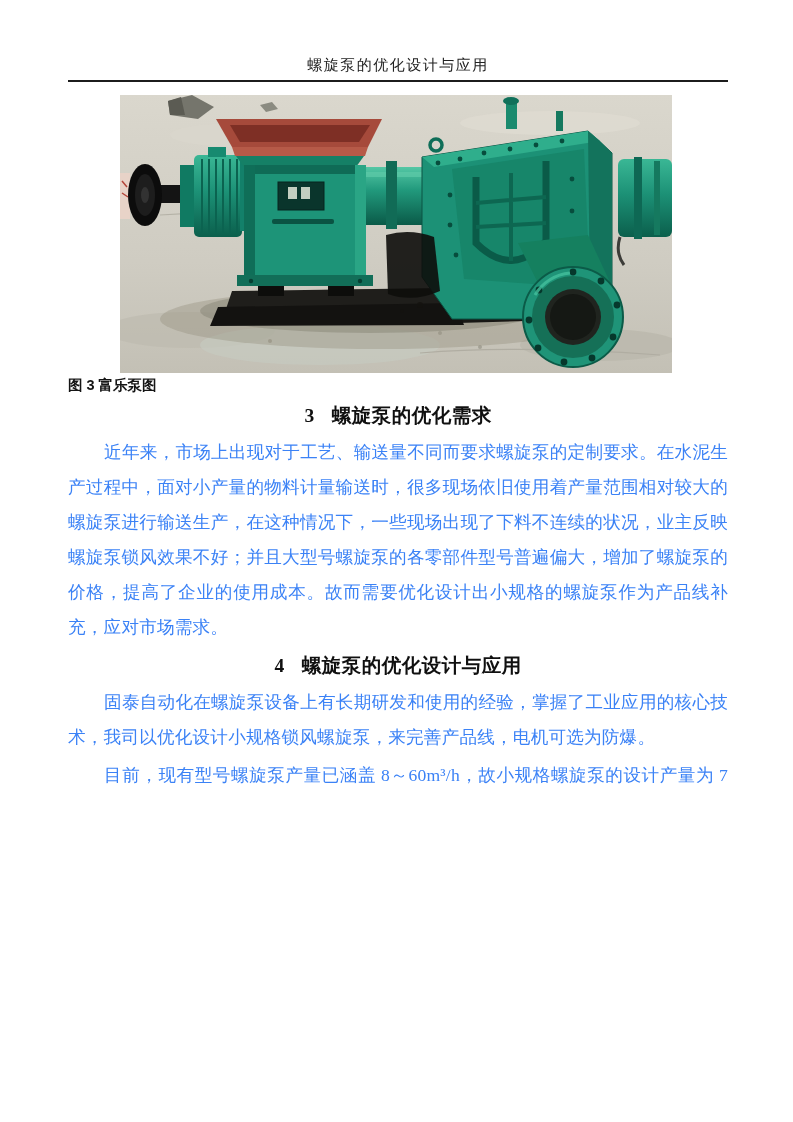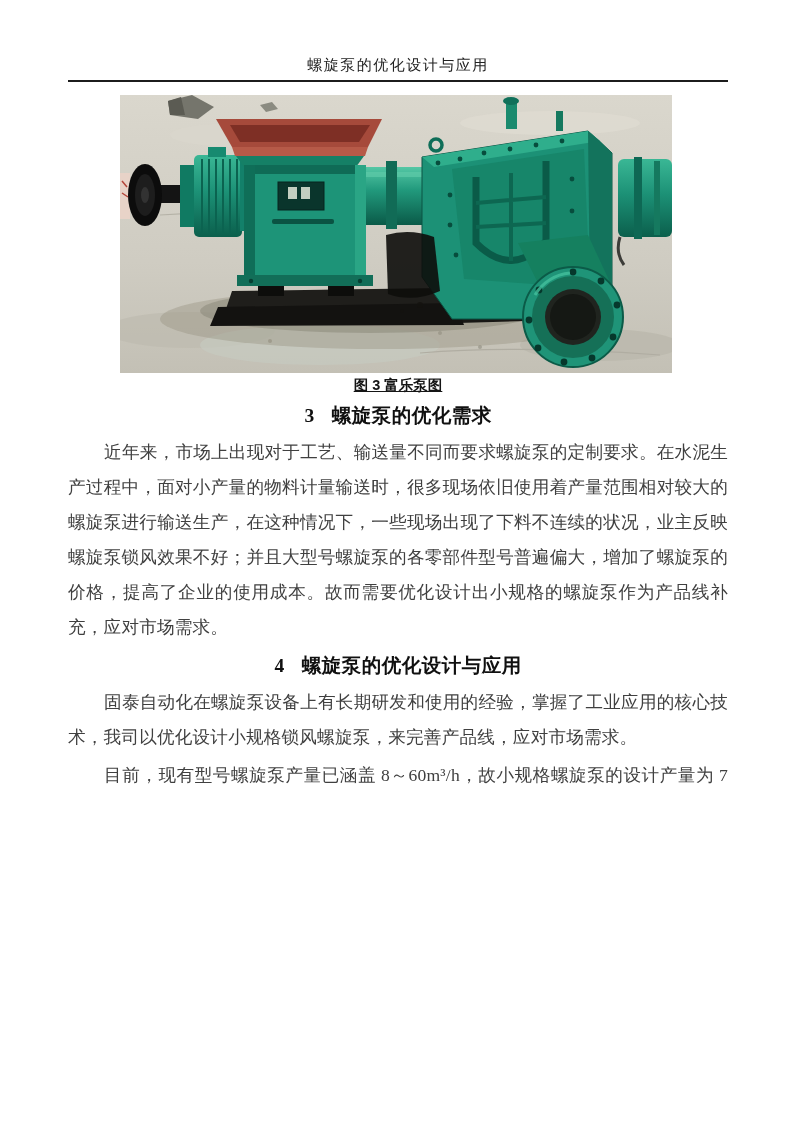--- a/index.html
+++ b/index.html
@@ -13,36 +13,36 @@
   .running-head {
     text-align:center; padding-top:56px; font-size:15px;
     letter-spacing:1.5px; color:#222;
   }
   .header-rule { border-bottom:2px solid #1c1c1c; margin-top:5px; }
 
   .figure { margin:13px 0 0 0; }
   .photo-frame { width:552px; height:278px; margin-left:52px; }
   .photo-frame svg { display:block; width:552px; height:278px; }
   .figure-caption {
-    text-align:center; font-weight:bold; font-size:14.5px; margin-top:3px;
-    font-family:"Liberation Sans","DejaVu Sans",sans-serif; color:#151515;text-decoration:underline;
+    text-align:left; font-weight:bold; font-size:14.5px; margin-top:3px;
+    font-family:"Liberation Sans","DejaVu Sans",sans-serif; color:#151515;
   }
 
   h2.sec {
     font-size:19.5px; font-weight:bold; color:#101010;
     font-family:"Liberation Sans","DejaVu Sans",sans-serif;
     margin:7px 0 6px 0; letter-spacing:0.5px;text-align:center;
   }
   h2.sec .sec-num {
     font-family:"Liberation Serif","DejaVu Serif",serif;
     margin-right:17px;
   }
   p.body-par {
     font-size:17.6px; line-height:35px; text-align:justify;
-    text-indent:2.05em; margin:0 0 3px 0; letter-spacing:0.2px; color:#404040;
+    text-indent:2.05em; margin:0 0 3px 0; letter-spacing:0.2px; color:#3b82f6;
   }
 
   .footer { position:absolute; left:68px; top:1048px; width:660px; }
   .footer-rule-svg { display:block; width:660px; height:9px; }
   .footer-row {
     position:relative; height:18px; margin-top:2px;
     font-family:"Liberation Sans","DejaVu Sans",sans-serif;
     font-size:13px; color:#111;
   }
   .footer-page-num { position:absolute; left:0; right:8px; text-align:center; }
@@ -214,21 +214,21 @@
     </figure>
 
     <h2 class="sec">
       <span class="sec-num">3</span><span>螺旋泵的优化需求</span>
     </h2>
     <p class="body-par">近年来，市场上出现对于工艺、输送量不同而要求螺旋泵的定制要求。在水泥生产过程中，面对小产量的物料计量输送时，很多现场依旧使用着产量范围相对较大的螺旋泵进行输送生产，在这种情况下，一些现场出现了下料不连续的状况，业主反映螺旋泵锁风效果不好；并且大型号螺旋泵的各零部件型号普遍偏大，增加了螺旋泵的价格，提高了企业的使用成本。故而需要优化设计出小规格的螺旋泵作为产品线补充，应对市场需求。</p>
 
     <h2 class="sec">
       <span class="sec-num">4</span><span>螺旋泵的优化设计与应用</span>
     </h2>
-    <p class="body-par">固泰自动化在螺旋泵设备上有长期研发和使用的经验，掌握了工业应用的核心技术，我司以优化设计小规格锁风螺旋泵，来完善产品线，应对市场需求。</p>
+    <p class="body-par">固泰自动化在螺旋泵设备上有长期研发和使用的经验，掌握了工业应用的核心技术，我司以优化设计小规格锁风螺旋泵，来完善产品线，电机可选为防爆。</p>
     <p class="body-par">目前，现有型号螺旋泵产量已涵盖 8～60m³/h，故小规格螺旋泵的设计产量为 7～8m³/h，设计遵循《JB/T 7679-2019》等,结合现有的螺旋泵的规格尺寸，现优化设计螺旋叶片直径为 100mm，根据应用场合不同，电机可选为防爆，三通溜子输送管径设计为 DN150 或 DN100。</p>
   </div>
 
   <footer class="footer">
     <svg class="footer-rule-svg" viewBox="0 0 660 9" preserveAspectRatio="none">
       <path d="M0,5 C120,1.5 280,0 400,2 C500,3.5 600,2 660,4.5 L660,6.5 C520,9 300,8.5 140,7.5 C80,7 30,6.8 0,7 Z" fill="#0e0e0e"></path>
     </svg>
     <div class="footer-row">
       <span class="footer-page-num">62</span>
       <span class="footer-issue">2022.No.4</span>

